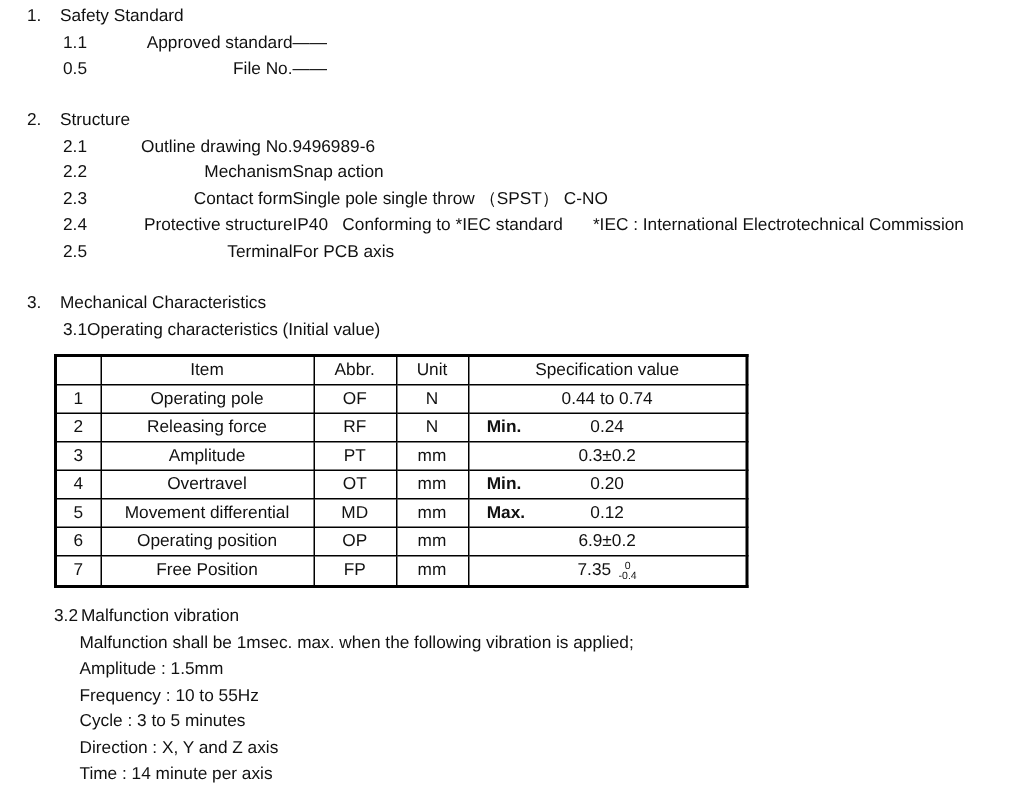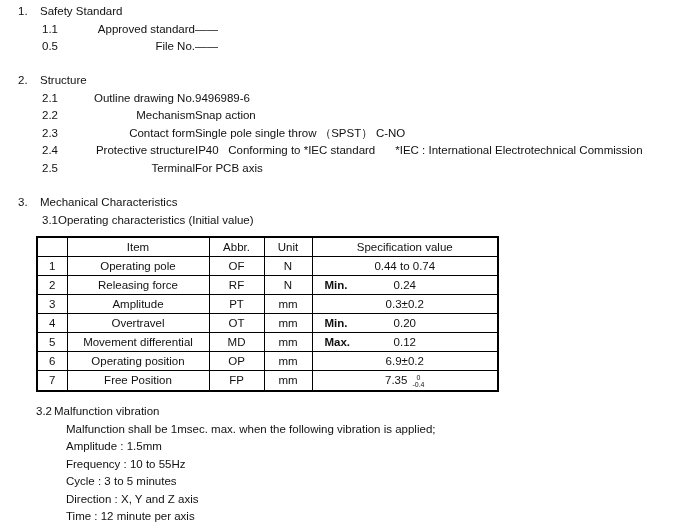--- a/index.html
+++ b/index.html
@@ -41,21 +41,21 @@
   table.spec-table tr { height:19px; }
   table.spec-table tr.tall { height:21px; }
   td.c-item { text-align:left; padding-left:8px; }
   td.c-spec { position:relative; text-align:center; }
   td.c-spec .qual { position:absolute; left:12px; top:0; bottom:0; display:flex; align-items:center;font-weight:bold; }
   .tolwrap { display:inline-flex; flex-direction:column; align-items:center;
              font-size:7px; line-height:7.5px; margin-left:5px;
              vertical-align:middle; transform:translateY(1px); }
 
   
-  .body-lines { margin-left:30px; }
+  .body-lines { margin-left:17px; }
 </style>
 </head>
 <body>
 
 <div class="page">
 
   <div class="abs" style="left:18px; top:3px;">
     <div class="line sec-head">
       <span class="num">1.</span>
       <span>Safety Standard</span>
@@ -193,17 +193,17 @@
     <div class="line" style="display:flex;">
       <span style="width:18px; flex:none;">3.2</span>
       <span>Malfunction vibration</span>
     </div>
     <div class="body-lines">
       <div class="line">Malfunction shall be 1msec. max. when the following vibration is applied;</div>
       <div class="line">Amplitude : 1.5mm</div>
       <div class="line">Frequency : 10 to 55Hz</div>
       <div class="line">Cycle : 3 to 5 minutes</div>
       <div class="line">Direction : X, Y and Z axis</div>
-      <div class="line">Time : 12 minute per axis</div>
+      <div class="line">Time : 14 minute per axis</div>
     </div>
   </div>
 
 </div>
 
 </body></html>

